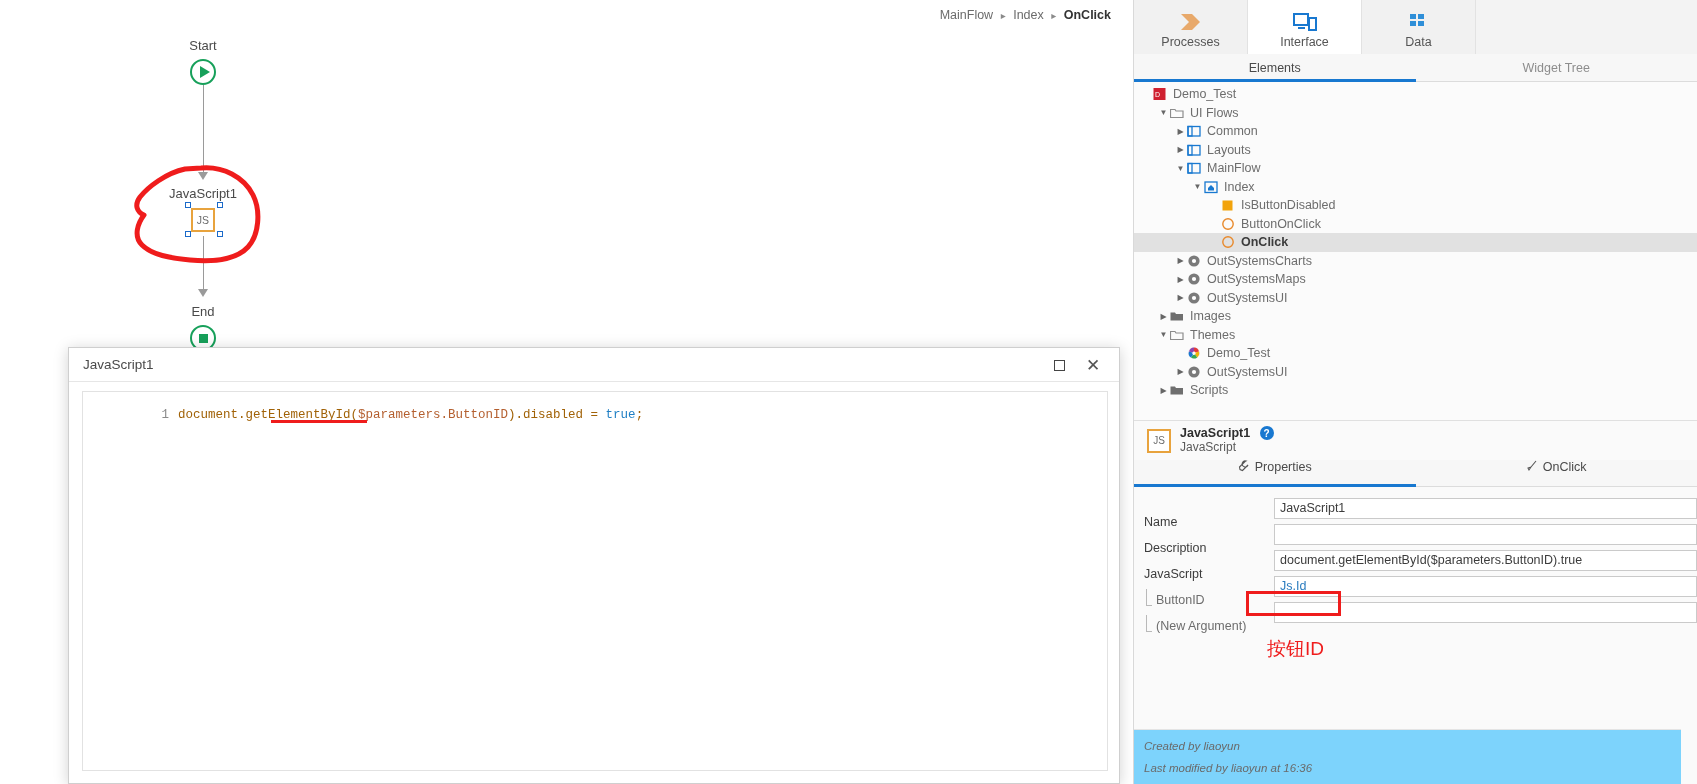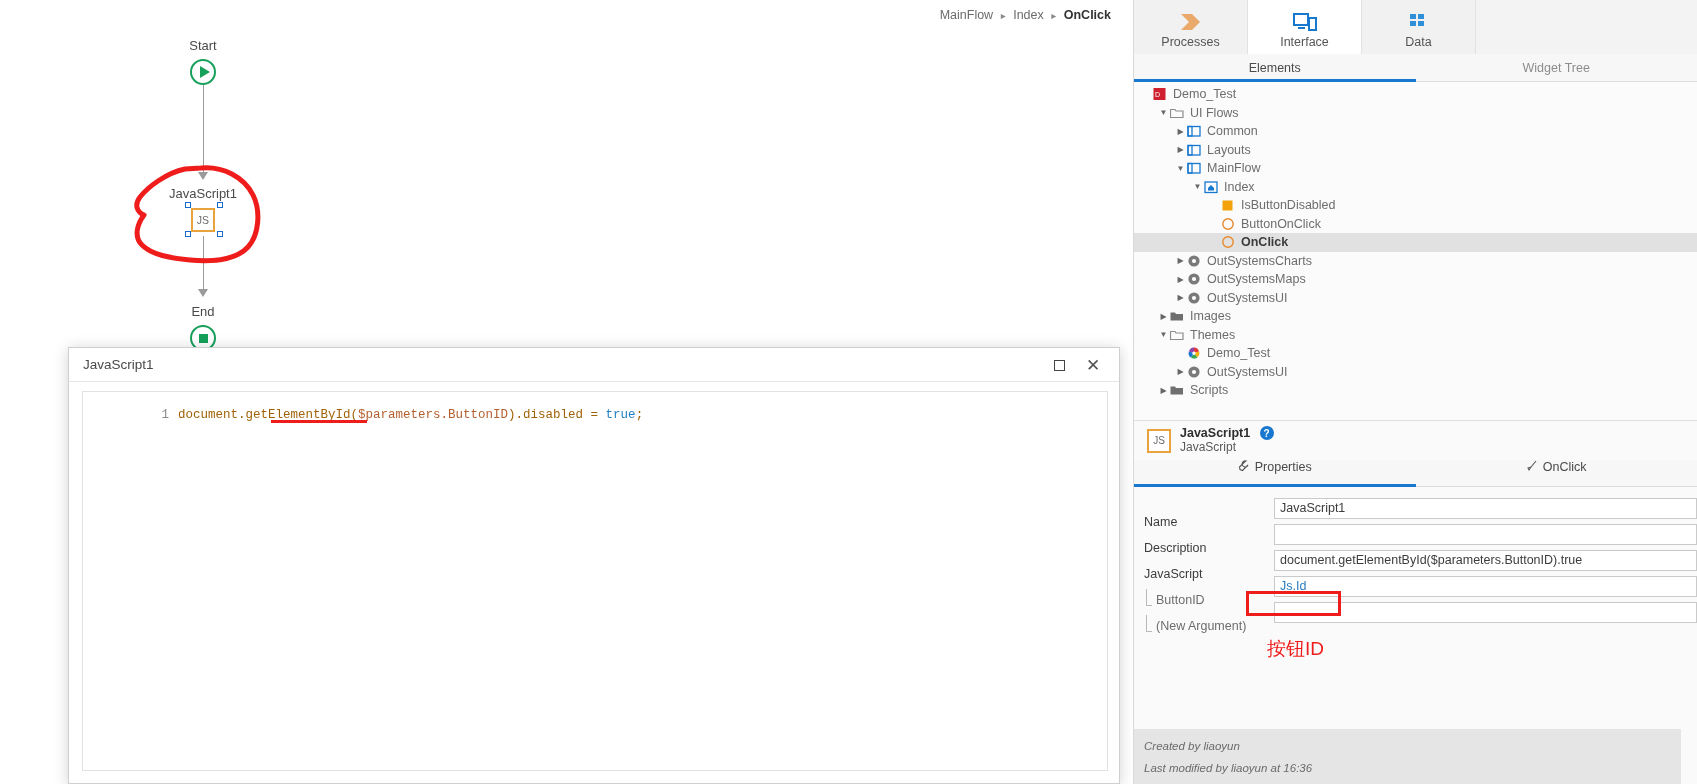--- a/index.html
+++ b/index.html
@@ -242,21 +242,21 @@
   }
   .cn-annot {
     position: absolute; color: #ef1c1c; font-size: 19px;
     font-family: Liberation Sans, sans-serif;
   }
 
   .prop-footer {
     position: absolute; left: 0; right: 16px; bottom: 0;
     padding: 0 0 10px 10px;
     border-top: 1px solid #e4e4e4;
-    background: #e5e5e5;
+    background: #7dd3fc;
     margin-top: 19px;
   }
   .prop-footer div {
     font-style: italic; font-size: 11.5px; color: #6a6a6a;
     margin-top: 10px;
   }
   .underline-red {
     position: absolute; height: 2.5px; background: #ef1c1c;
   }
 </style>

